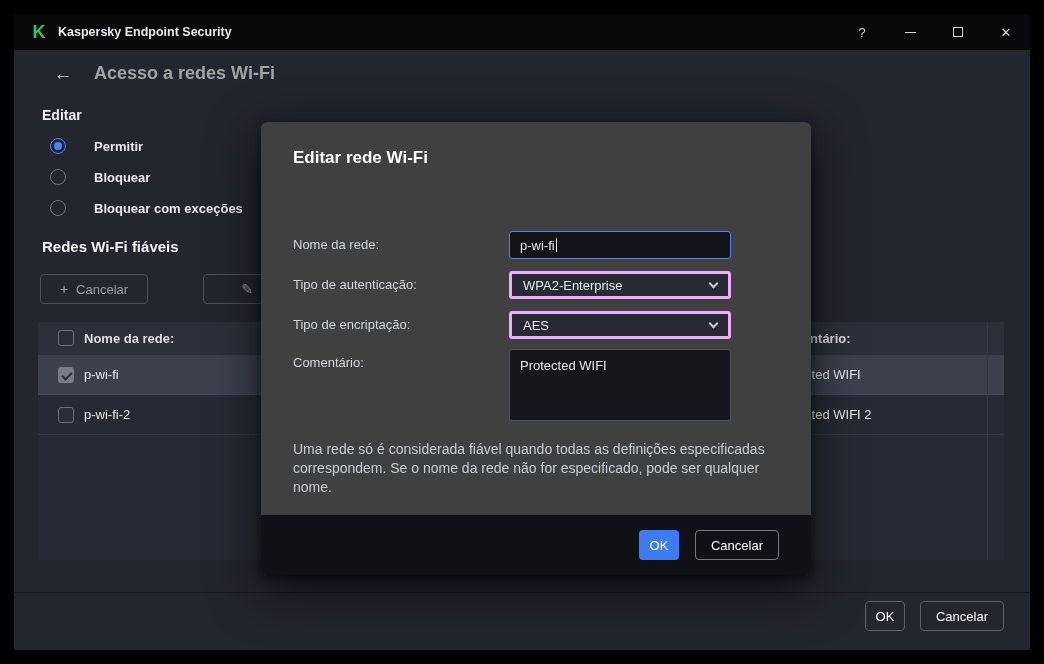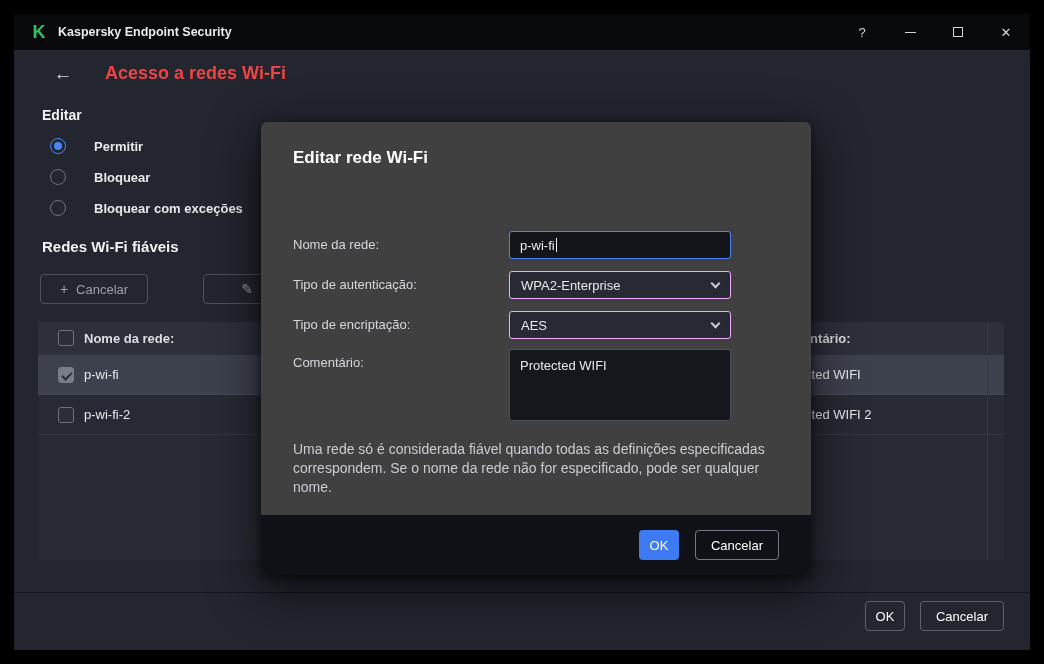--- a/index.html
+++ b/index.html
@@ -19,21 +19,21 @@
   .tb-title { margin-left:9px; font-size:12.5px; color:#e9eaec;font-weight:bold; }
   .tb-controls { margin-left:auto; display:flex; height:100%; }
   .tb-btn { width:48px; height:100%; display:flex; align-items:center; justify-content:center; color:#d2d4d8; font-size:13px; cursor:pointer; }
   .min-glyph { width:11px; height:1px; background:#d2d4d8; display:block; }
   .max-glyph { width:10px; height:10px; border:1px solid #d2d4d8; display:block; }
 
   
   .content { position:absolute; left:0; top:36px; right:0; bottom:0; background:#23252f; }
 
   .back-arrow { position:absolute; left:36px; top:11px; width:26px; height:26px; font-size:19px; color:#d6d8dc; display:flex; align-items:center; justify-content:center; cursor:pointer; }
-  .page-title { position:absolute; left:91px; top:13px; font-size:18px; font-weight:700; color:#ef4444; }
+  .page-title { position:absolute; left:80px; top:13px; font-size:18px; font-weight:700; color:#a3a3a3; }
 
   .sec-heading { position:absolute; left:28px; font-size:14px; font-weight:700; color:#f0f1f3; }
   .h-access { top:57px; }
   .h-trusted { top:188px; font-size:15px; }
 
   .radio-row { position:absolute; left:36px; height:20px; display:flex; align-items:center; gap:28px; cursor:pointer; }
   .radio { width:16px; height:16px; border-radius:50%; border:1px solid #70747f; position:relative; flex:0 0 auto; }
   .radio.on { border-color:#4a84f6; }
   .radio.on::after { content:""; position:absolute; left:3px; top:3px; width:8px; height:8px; border-radius:50%; background:#4a84f6; }
   .radio-label { font-size:13px; font-weight:600; color:#e8e9ec; }
@@ -74,21 +74,21 @@
   .m-desc { position:absolute; left:32px; top:61px; width:488px; font-size:13px; line-height:19px; color:#c9ccd2; }
   .m-label { position:absolute; left:32px; font-size:13px; color:#d4d6db; }
   .lab-name { top:115px; }
   .lab-auth { top:155px; }
   .lab-enc { top:195px; }
   .lab-comment { top:233px; }
   .m-ctrl { position:absolute; left:248px; width:222px; border-radius:3px; font-size:13px; color:#e8e9ec; }
   .m-input { top:109px; height:28px; border:1px solid #4c83f5; background:#14151b; display:flex; align-items:center; padding:0 10px; cursor:text; }
   .caret { display:inline-block; width:1px; height:14px; background:#eceef1; margin-left:1px; animation:blink 1s step-end infinite; }
   @keyframes blink { 50% { opacity:0; } }
-  .m-select { height:28px; border:1px solid #f0abfc; background:#272a33; display:flex; align-items:center; justify-content:space-between; padding:0 11px; cursor:pointer; }
+  .m-select { height:28px; border:3px solid #f0abfc; background:#272a33; display:flex; align-items:center; justify-content:space-between; padding:0 11px; cursor:pointer; }
   .sel-auth { top:149px; }
   .sel-enc { top:189px; }
   .chev { width:7px; height:7px; border-right:2px solid #c6c9cf; border-bottom:2px solid #c6c9cf; transform:rotate(45deg); margin-top:-4px; }
   .m-textarea { top:227px; height:72px; border:1px solid #4c505b; background:#16171d; padding:8px 10px; cursor:text; }
   .m-note { position:absolute; left:32px; top:318px; width:478px; font-size:14px; line-height:19px; color:#c9ccd2; }
   .m-footer { position:absolute; left:0; right:0; bottom:0; height:60px; background:#101117; border-radius:0 0 6px 6px;
               display:flex; align-items:center; justify-content:flex-end; gap:16px; padding-right:32px; }
   .btn-primary { width:40px; height:30px; background:#3e7bf2; border-radius:4px; color:#fff; font-size:13px; display:flex; align-items:center; justify-content:center; cursor:pointer; }
   .btn-cancel { width:84px; height:30px; border:1px solid #757985; border-radius:4px; background:transparent; color:#fff; font-size:13px; display:flex; align-items:center; justify-content:center; cursor:pointer; }
 </style>

